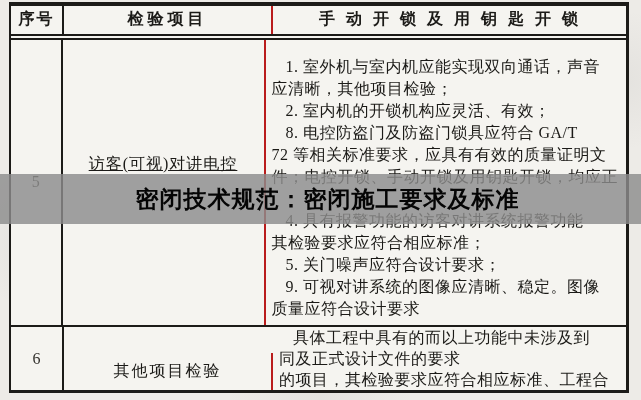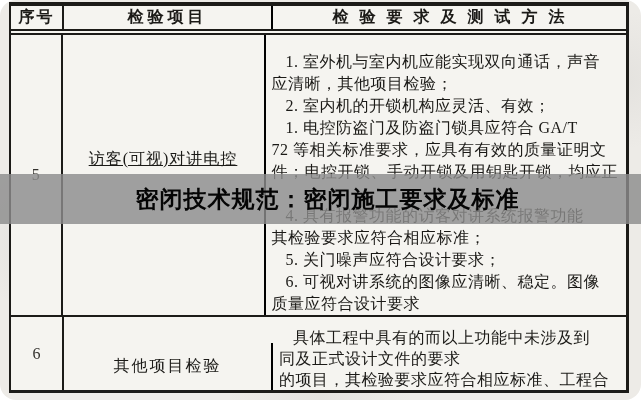--- a/index.html
+++ b/index.html
@@ -3,21 +3,20 @@
 <meta charset="utf-8">
 <style>
   html,body{margin:0;padding:0;}
   .screen{
     position:relative;
     width:641px;height:400px;
     background:#edebe7;
     overflow:hidden;
     font-family:"Liberation Serif","DejaVu Serif",serif;
     color:#1b1a17;
-    border-radius:16px;
   }
   
   .screen::before{
     content:"";position:absolute;inset:0;pointer-events:none;
     background:
       radial-gradient(circle at 8% 60%, rgba(120,120,120,.10), transparent 12%),
       radial-gradient(circle at 97% 20%, rgba(120,120,120,.08), transparent 10%),
       radial-gradient(circle at 50% 99%, rgba(120,120,120,.07), transparent 18%);
   }
   .scan-table{
@@ -27,32 +26,32 @@
     border-top-width:4px;border-right-width:3px;border-bottom-width:3px;
     background:#f5f4f0;
     display:flex;flex-direction:column;
   }
   .trow{display:flex;box-sizing:border-box;}
   .thead{height:34px;border-bottom:6px double #1c1b18;}
   .trow5{height:292px;border-bottom:2px solid #1c1b18;}
   .trow6{flex:1;}
   .c1{width:53px;border-right:2px solid #1c1b18;box-sizing:border-box;
       display:flex;align-items:center;justify-content:center;}
-  .c2{width:209px;border-right:2px solid #000000;box-sizing:border-box;
+  .c2{width:209px;border-right:2px solid #b91c1c;box-sizing:border-box;
       text-align:center;}
   .c3{flex:1;box-sizing:border-box;padding:0 8px 0 6px;}
   .hcell{font-weight:700;font-size:16px;display:flex;align-items:center;justify-content:center;}
   .hc1{letter-spacing:2px;}
   .hc2{letter-spacing:4px;}
   .hc3{letter-spacing:11px;text-indent:11px;}
   .serial{font-size:16px;color:#34322e;}
   .item-cell-5{padding-top:114px;font-size:16px;letter-spacing:1px;text-decoration:underline;}
   .item-cell-6{display:flex;align-items:center;justify-content:center;font-size:16px;letter-spacing:2px;margin-top:26px;}
   .req{padding-top:16px;font-size:16px;line-height:22px;letter-spacing:0.5px;}
-  .req6{padding-top:10px;font-size:16px;line-height:21px;letter-spacing:0.5px;}
+  .req6{padding-top:0;font-size:16px;line-height:21px;letter-spacing:0.5px;}
   .line{white-space:nowrap;}
   .ind{text-indent:14px;}
   .gap{height:22px;}
   
   .banner{
     position:absolute;left:0;top:174px;width:641px;height:50px;
     background:rgba(140,140,140,0.82);
     display:flex;align-items:center;justify-content:center;
   }
   .banner-text{
@@ -65,38 +64,38 @@
 </head>
 <body>
 
 <div class="screen">
 
   <div class="scan-table">
 
     <div class="trow thead">
       <div class="c1 hcell hc1">序号</div>
       <div class="c2 hcell hc2">检验项目</div>
-      <div class="c3 hcell hc3">检验要求及测试方法</div>
+      <div class="c3 hcell hc3">手动开锁及用钥匙开锁</div>
     </div>
 
     <div class="trow trow5">
       <div class="c1 serial">5</div>
       <div class="c2 item-cell-5">访客(可视)对讲电控</div>
       <div class="c3 req">
         <div class="line ind">1. 室外机与室内机应能实现双向通话，声音</div>
         <div class="line">应清晰，其他项目检验；</div>
         <div class="line ind">2. 室内机的开锁机构应灵活、有效；</div>
-        <div class="line ind">1. 电控防盗门及防盗门锁具应符合 GA/T</div>
+        <div class="line ind">8. 电控防盗门及防盗门锁具应符合 GA/T</div>
         <div class="line">72 等相关标准要求，应具有有效的质量证明文</div>
         <div class="line">件；电控开锁、手动开锁及用钥匙开锁，均应正</div>
         <div class="gap"></div>
         <div class="line ind">4. 具有报警功能的访客对讲系统报警功能</div>
         <div class="line">其检验要求应符合相应标准；</div>
         <div class="line ind">5. 关门噪声应符合设计要求；</div>
-        <div class="line ind">6. 可视对讲系统的图像应清晰、稳定。图像</div>
+        <div class="line ind">9. 可视对讲系统的图像应清晰、稳定。图像</div>
         <div class="line">质量应符合设计要求</div>
       </div>
     </div>
 
     <div class="trow trow6">
       <div class="c1 serial">6</div>
       <div class="c2 item-cell-6">其他项目检验</div>
       <div class="c3 req6">
         <div class="line ind">具体工程中具有的而以上功能中未涉及到</div>
         <div class="line">同及正式设计文件的要求</div>

